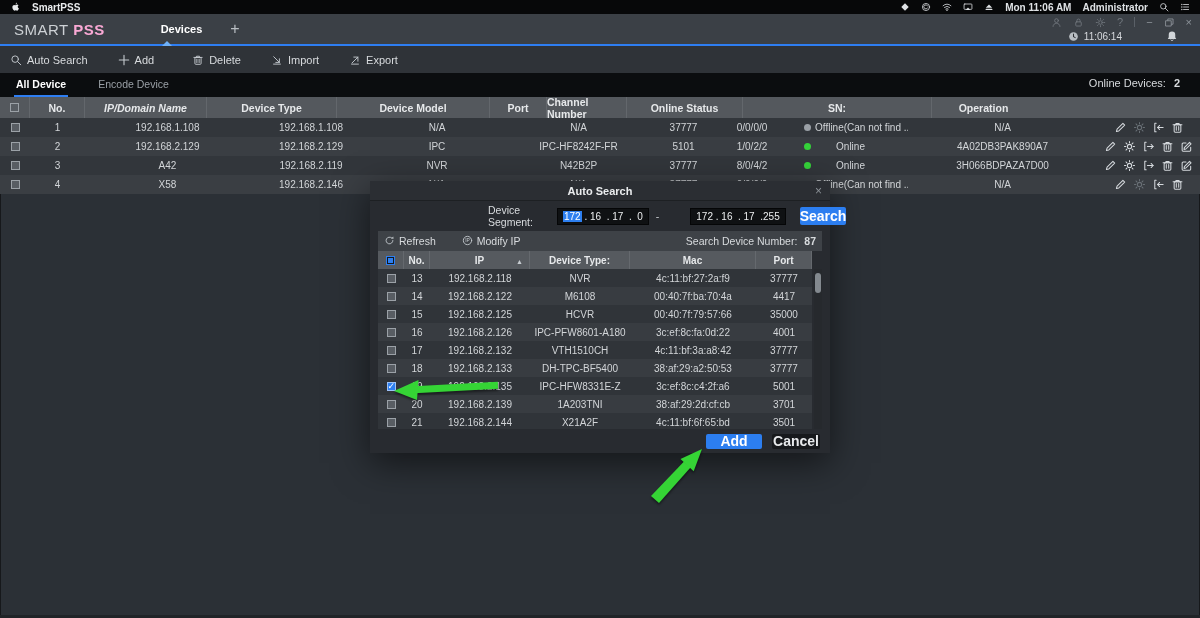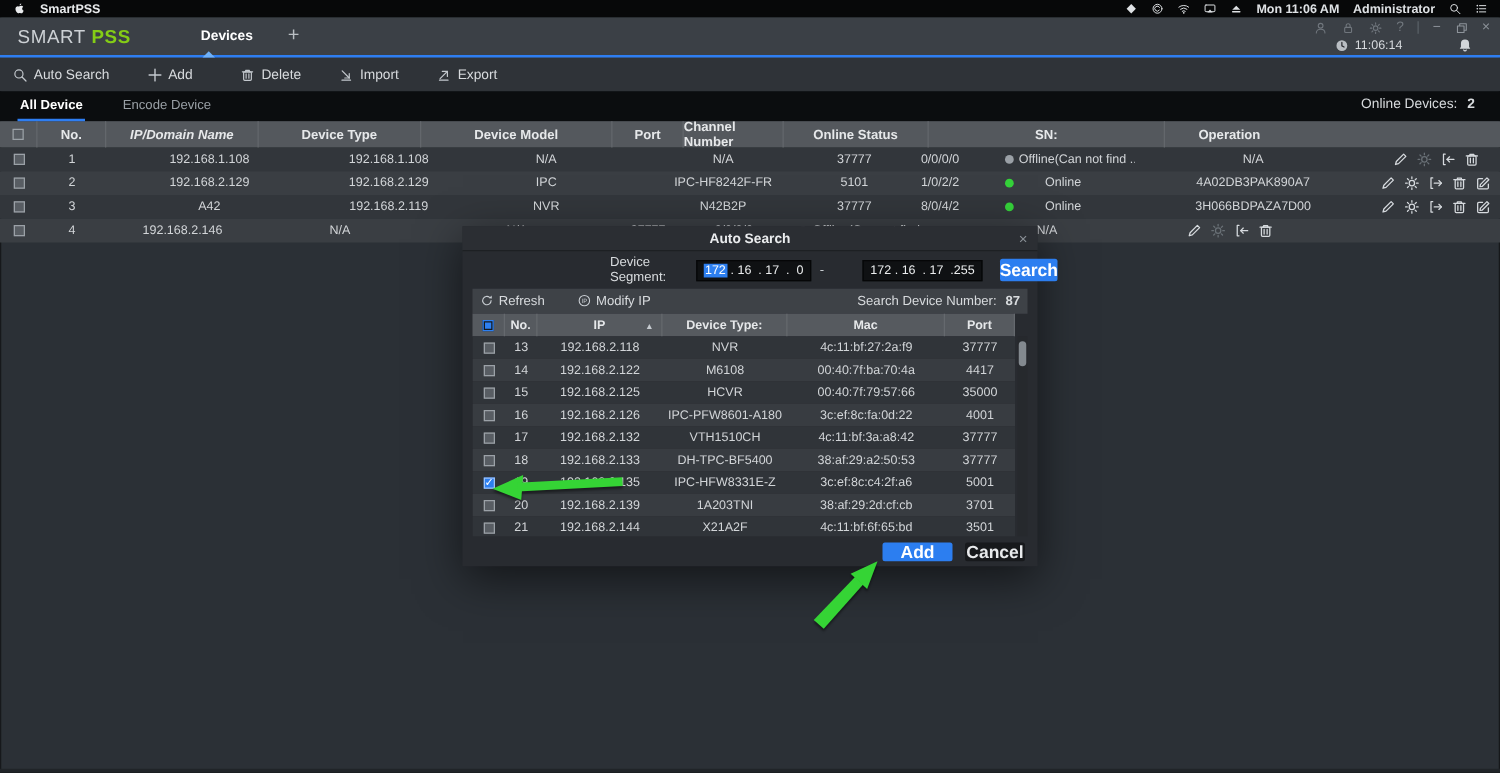--- a/index.html
+++ b/index.html
@@ -11,21 +11,21 @@
   
   .menubar{height:14px;background:#070809;color:#e9ebed;font-size:10px;display:flex;align-items:center;padding:0 10px;gap:12px;}
   .menubar svg{width:10px;height:10px;}
   .mb-app{font-weight:bold;}
   .mb-right{margin-left:auto;display:flex;align-items:center;gap:11px;color:#dfe2e5;}
   .mb-clock,.mb-user{font-weight:bold;font-size:10px;}
 
   
   .titlebar{position:relative;height:32px;background:#3b4046;border-bottom:2px solid #2e7ef2;display:flex;align-items:center;}
   .logo{margin-left:14px;font-size:15px;color:#cdd1d5;letter-spacing:.5px;}
-  .logo b{color:#84cc16;}
+  .logo b{color:#f9a8d4;}
   .tb-tab{margin-left:56px;font-size:11px;font-weight:bold;color:#fff;}
   .tb-plus{margin-left:28px;font-size:16px;color:#b9bec3;line-height:10px;}
   .tab-caret{position:absolute;left:162px;bottom:-2px;width:0;height:0;border-left:5px solid transparent;border-right:5px solid transparent;border-bottom:5px solid #6fb0f7;}
   .win-controls{position:absolute;top:2px;right:8px;display:flex;align-items:center;gap:11px;color:#70767d;font-size:11px;}
   .win-controls svg{width:11px;height:11px;}
   .wc-sep{width:1px;height:10px;background:#5a6067;}
   .wc-b{color:#8d939a;}
   .tb-time{position:absolute;bottom:2px;right:78px;display:flex;align-items:center;gap:5px;color:#d7dade;font-size:10px;}
   .tb-time svg{width:11px;height:11px;color:#b9bec3;}
   .tb-bell{position:absolute;bottom:2px;right:22px;color:#d2d6da;}
@@ -463,20 +463,21 @@
               </svg>
             </span>
           </div>
         </div>
       </div>
       <div class="trow">
         <div class="td " style="width: 30px; flex: 0 0 auto;">
           <div class="cbx"></div>
         </div>
         <div class="td " style="width: 55px; flex: 0 0 auto;">4</div>
+        <div class="td " style="width: 165px; flex: 0 0 auto;">X58</div>
         <div class="td " style="width: 122px; flex: 0 0 auto;">192.168.2.146</div>
         <div class="td " style="width: 130px; flex: 0 0 auto;">N/A</div>
         <div class="td " style="width: 153px; flex: 0 0 auto;">N/A</div>
         <div class="td " style="width: 57px; flex: 0 0 auto;">37777</div>
         <div class="td " style="width: 80px; flex: 0 0 auto;">0/0/0/0</div>
         <div class="td status-off" style="width: 116px; flex: 0 0 auto;">
           <span class="dot" style="background: rgb(154, 160, 166); margin-left: 12px;"></span>
           <span class="status-lbl">Offline(Can not find ...</span>
         </div>
         <div class="td " style="width: 189px; flex: 0 0 auto;">N/A</div>

